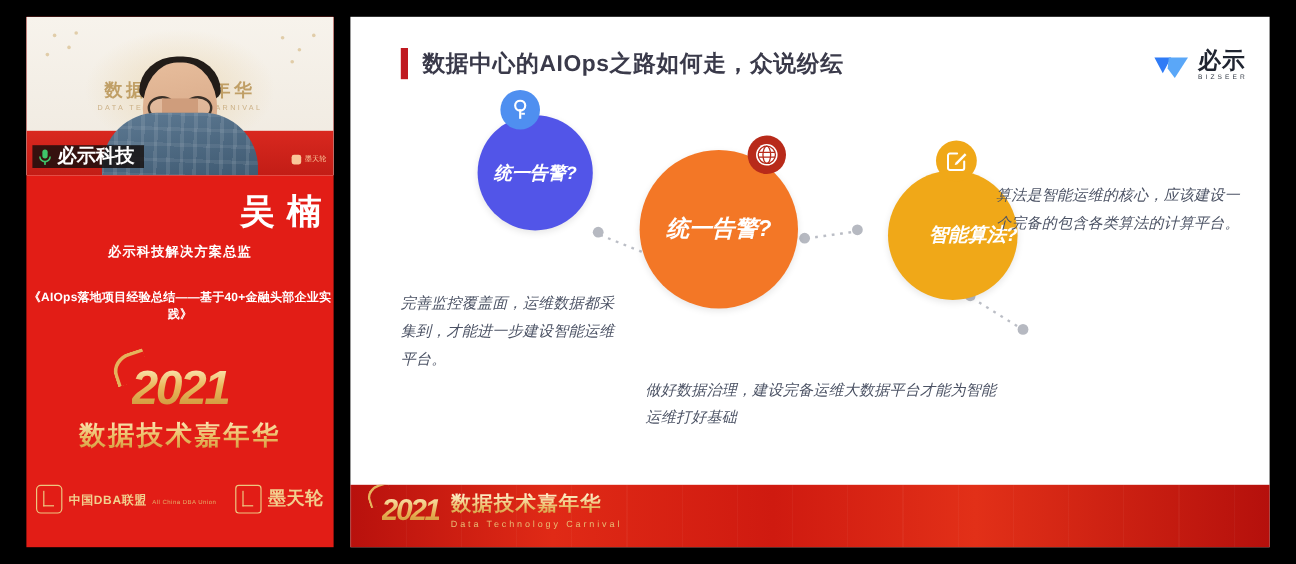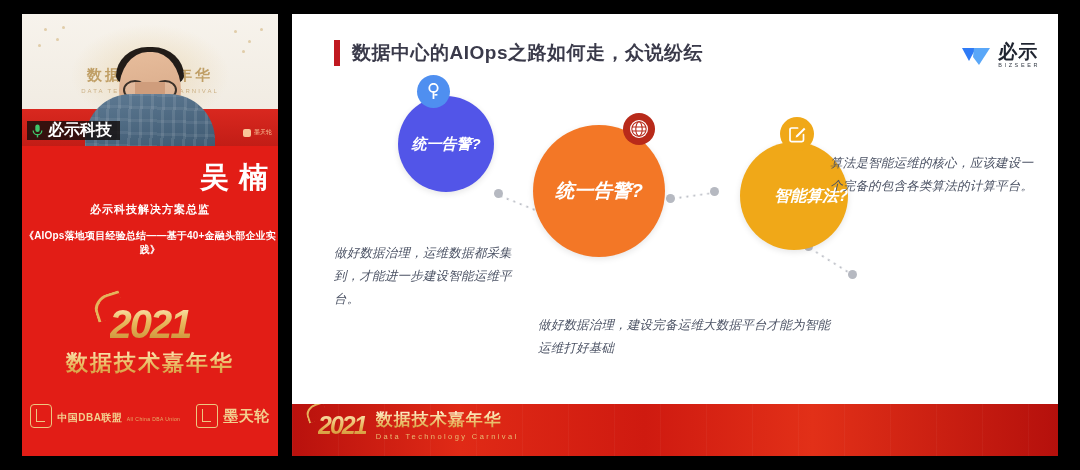--- a/index.html
+++ b/index.html
@@ -167,21 +167,21 @@
     line-height: 1.1;
     text-align: right;
   }
   #speaker-title {
     margin-top: 8px;
     font-size: 11px; font-weight: bold;
     color: #ffffff;
     letter-spacing: 1px;
   }
   #talk-title {
-    margin-top: 12px;
+    margin-top: 24px;
     font-size: 10px; font-weight: bold;
     color: #ffffff;
     letter-spacing: .2px;
   }
 
   
   #event-logo-block {
     position: absolute;
     left: 0; right: 0; top: 290px;
     text-align: center;
@@ -578,21 +578,21 @@
         <span>智能算法?</span>
       </div>
       <div class="badge" id="badge-edit">
         <svg width="20" height="20" viewBox="0 0 20 20">
           <path d="M16.5 10.5V16a1.6 1.6 0 0 1-1.6 1.6H4.6A1.6 1.6 0 0 1 3 16V5.6A1.6 1.6 0 0 1 4.6 4h6" fill="none" stroke="#fff" stroke-width="1.7" stroke-linecap="round"></path>
           <path d="M9.2 11.6 17 3.8l1.4 1.4-7.8 7.8-2 .6z" fill="#fff"></path>
         </svg>
       </div>
 
 
-      <div class="caption" id="caption-alert">做好数据治理，运维数据都采集到，才能进一步建设智能运维平台。</div>
+      <div class="caption" id="caption-alert">完善监控覆盖面，运维数据都采集到，才能进一步建设智能运维平台。</div>
       <div class="caption" id="caption-algo">算法是智能运维的核心，应该建设一个完备的包含各类算法的计算平台。</div>
       <div class="caption" id="caption-platform">做好数据治理，建设完备运维大数据平台才能为智能运维打好基础</div>
     </div>
   </div>
 
   <div id="bottom-banner">
     <div class="banner-sheen"></div>
     <div id="banner-left">
       <span class="banner-ox">
         <span class="ox-horn"></span>

